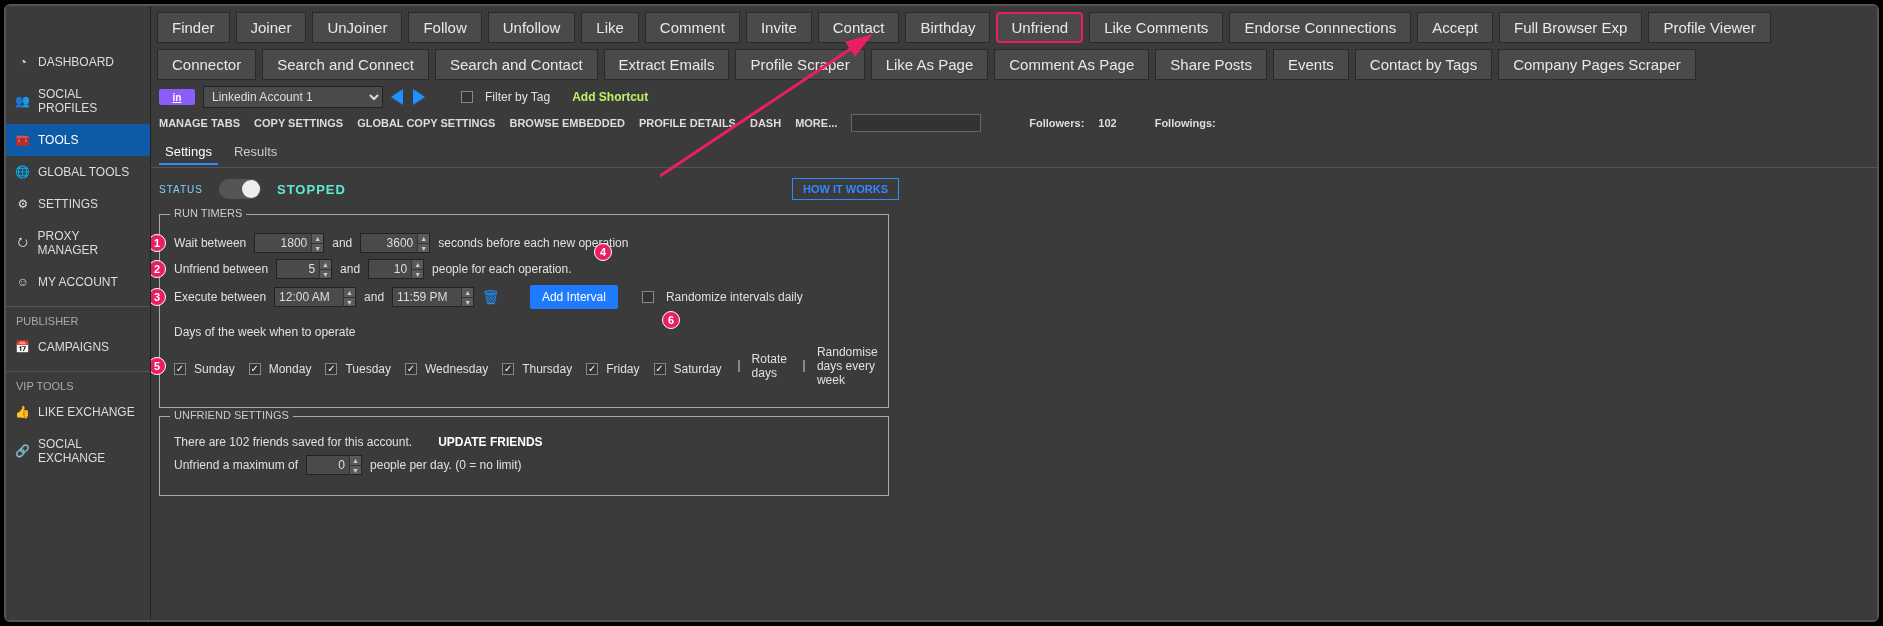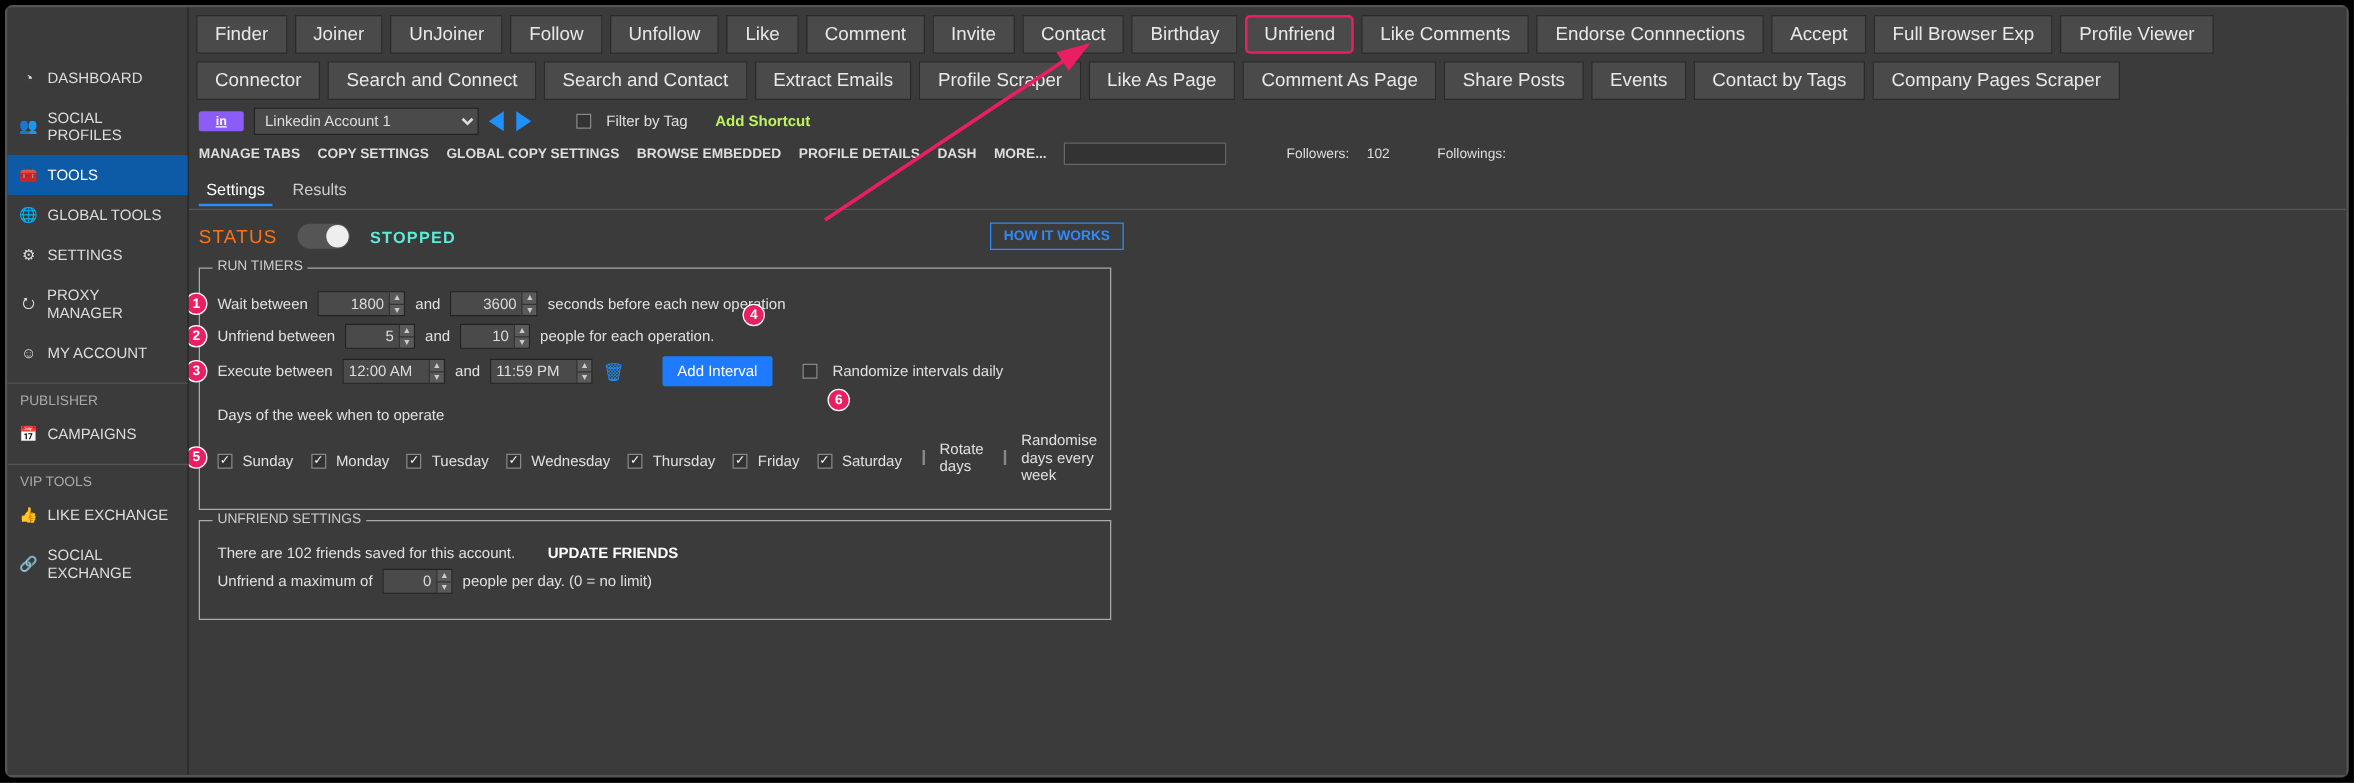--- a/index.html
+++ b/index.html
@@ -113,34 +113,34 @@
   .chk { width:12px; height:12px; border:1px solid #888; background:#333; display:inline-block; vertical-align:middle; margin-right:4px; cursor:pointer;}
   .chk.checked::after { content:"✓"; color:#fff; font-size:10px; line-height:10px; display:block; text-align:center;}
   .addshort { font-weight:bold; color:#bef264; cursor:pointer; }
 
   .menubar {
     display:flex; gap:14px; padding: 2px 24px 6px 8px; font-size:11px; font-weight:bold; color:#ddd;
     align-items:center; flex-wrap:wrap;
   }
   .menubar span { cursor:pointer;}
   .search-box { width:130px; height:18px; background:#333; border:1px solid #666; }
-  .stat { font-weight:normal; }
+  .stat { font-weight:bold; }
 
   .subtabs {
     display:flex; gap:10px; padding: 2px 8px; border-bottom:1px solid #555;
   }
   .subtab {
     padding:4px 6px; font-size:13px; color:#ccc; cursor:pointer;
   }
   .subtab.active { color:#fff; border-bottom:2px solid #2e8bff;}
 
   .statusrow {
     display:flex; align-items:center; gap:16px; padding:10px 8px;
   }
-  .status-label { font-size:15px; color:#f97316; letter-spacing:1px;}
+  .status-label { font-size:10px; color:#7dd3fc; letter-spacing:1px;}
   .toggle {
     width:42px; height:20px; background:#555; border-radius:10px; position:relative; cursor:pointer;
   }
   .toggle .knob {
     width:18px; height:18px; background:#eee; border-radius:50%; position:absolute; top:1px; right:1px;
   }
   .status-text { color:#5eead4; font-weight:bold; font-size:13px; letter-spacing:1px;}
   .howit {
     margin-left:auto; margin-right: calc(100% - 740px);
     border:1px solid #2e8bff; color:#2e8bff; font-size:11px; font-weight:bold;

